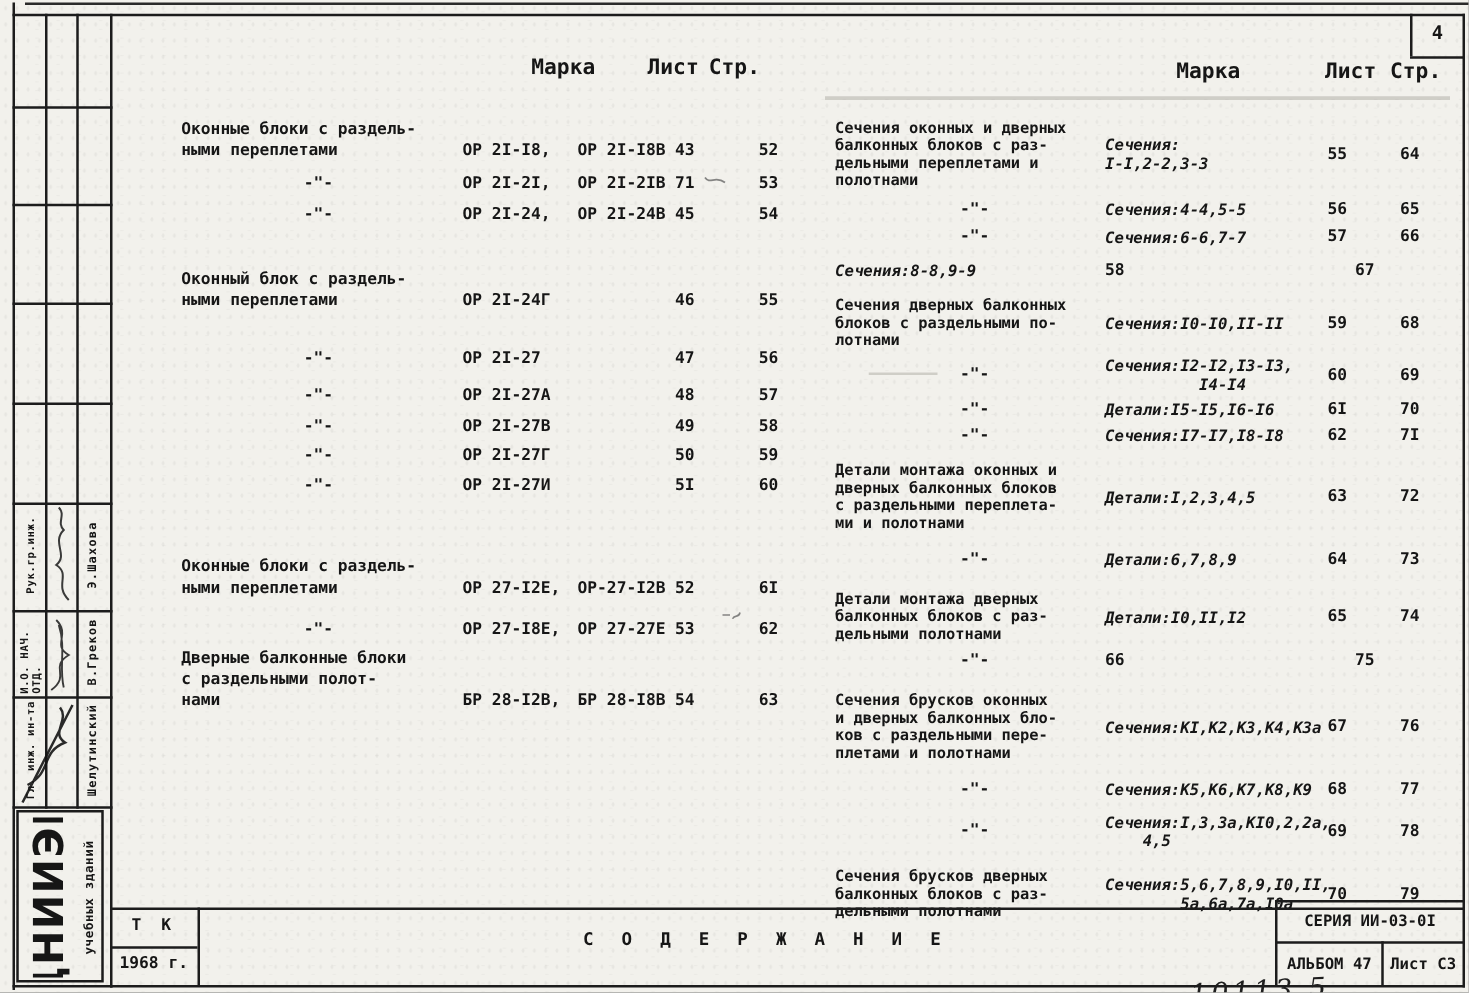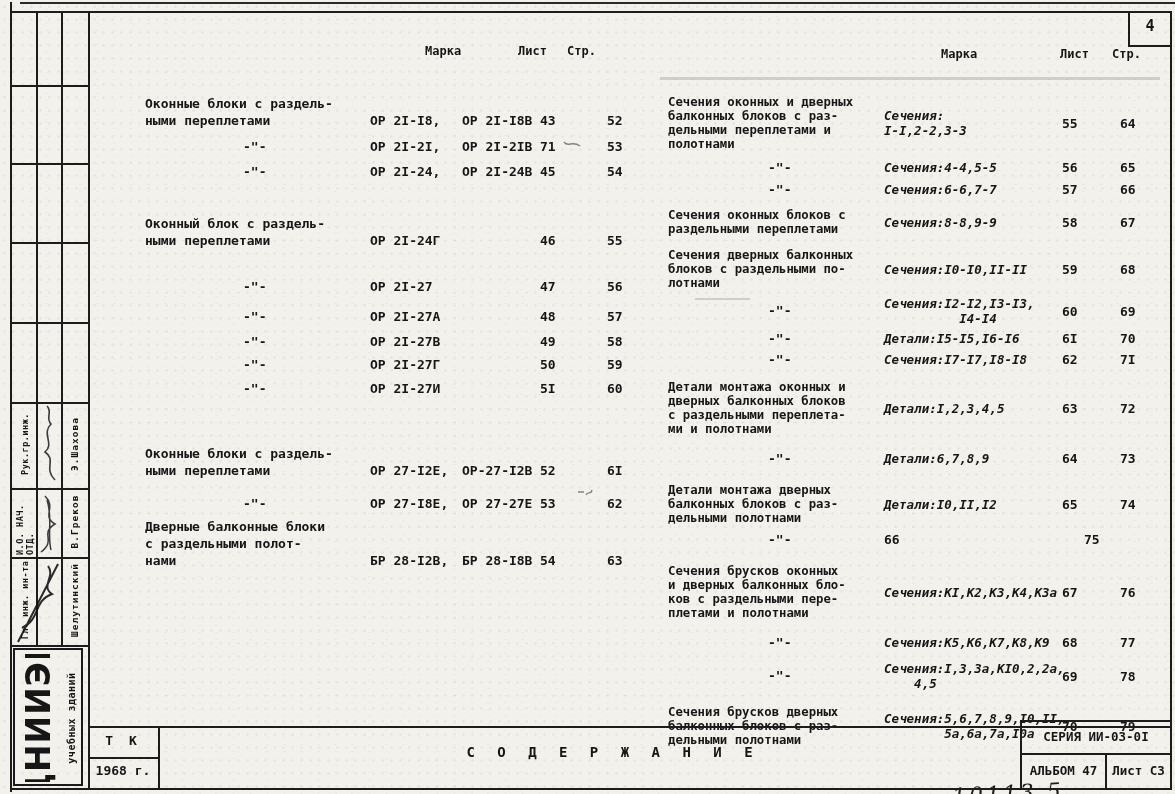--- a/index.html
+++ b/index.html
@@ -12,21 +12,21 @@
     background-size: 9px 13px, 17px 7px;
     background-position: 0 0, 4px 6px;
     font-family:"DejaVu Sans Mono", monospace;
     color:#161616; font-weight:700;
   }
   .line{position:absolute; background:#1c1c1c;}
   .h{height:2px;} .v{width:2px;}
   .thin{background:#2a2a2a;}
   .txt{position:absolute; white-space:nowrap;}
   
-  .colhead{font-size:12px;}
+  .colhead{font-size:17px;}
   
   #left-rows{position:absolute; left:145px; top:95px; width:500px;}
   .lrow{display:grid; grid-template-columns:225px 92px 78px 37px 68px; align-items:end;
         font-size:13px; line-height:17px;}
   .lrow .desc{white-space:pre-line;}
   .lrow .desc.ditto{padding-left:98px; white-space:nowrap;}
   .lrow .num.str{padding-left:30px;}
   .lrow:nth-child(2){margin-top:9px;}  .lrow:nth-child(3){margin-top:8px;}
   .lrow:nth-child(4){margin-top:35px;} .lrow:nth-child(5){margin-top:29px;}
   .lrow:nth-child(6){margin-top:13px;} .lrow:nth-child(7){margin-top:8px;}
@@ -239,22 +239,20 @@
         <div class="num">56</div>
         <div class="num str">65</div>
       </div>
       <div class="rrow">
         <div class="desc ditto">-"-</div>
         <div class="marka">Сечения:6-6,7-7</div>
         <div class="num">57</div>
         <div class="num str">66</div>
       </div>
       <div class="rrow">
-        <div class="desc">Сечения оконных блоков с
-раздельными переплетами</div>
         <div class="marka">Сечения:8-8,9-9</div>
         <div class="num">58</div>
         <div class="num str">67</div>
       </div>
       <div class="rrow">
         <div class="desc">Сечения дверных балконных
 блоков с раздельными по-
 лотнами</div>
         <div class="marka">Сечения:I0-I0,II-II</div>
         <div class="num">59</div>

